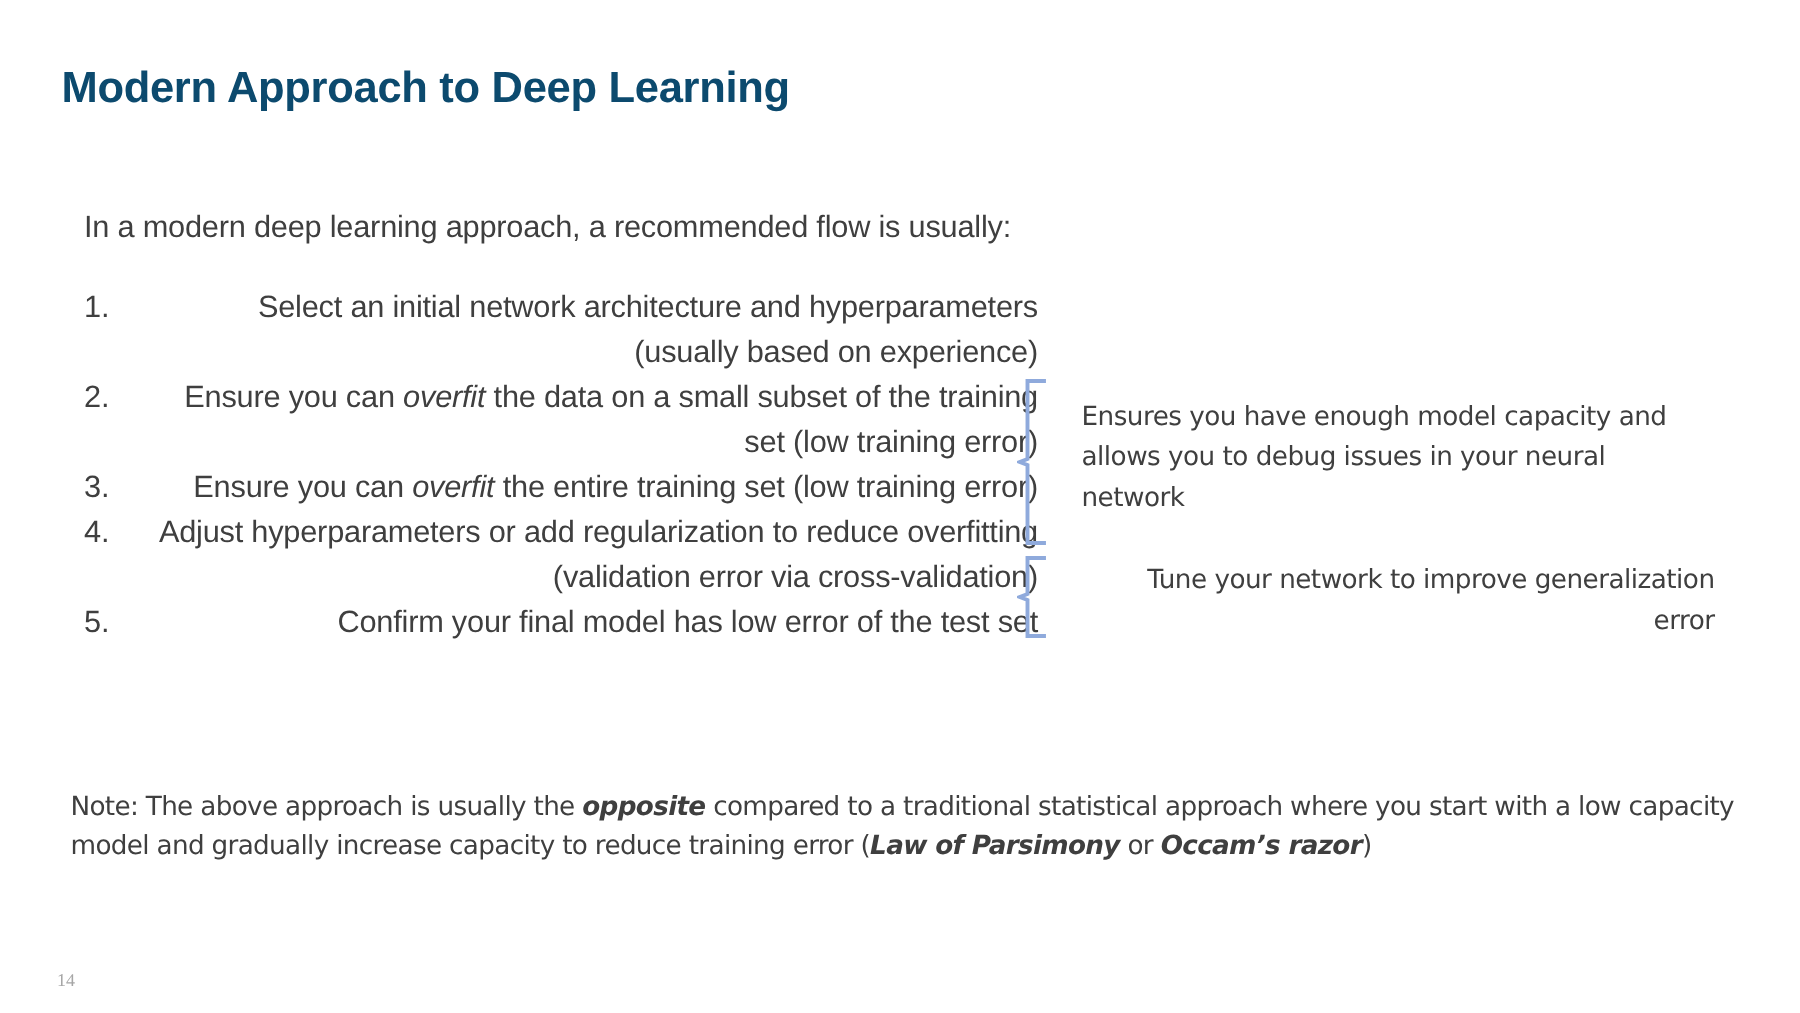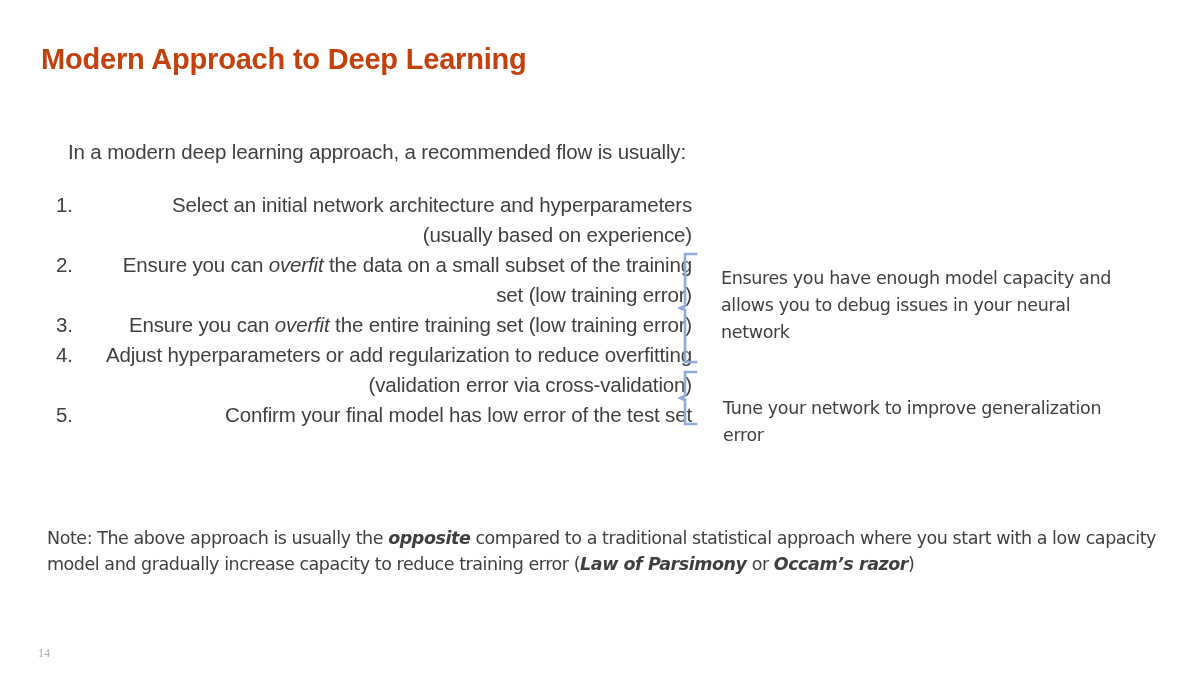--- a/index.html
+++ b/index.html
@@ -27,36 +27,35 @@
 
   
   .slide-title {
     position: absolute;
     left: 41px;
     top: 43px;
     font-family: "Liberation Sans", sans-serif;
     font-size: 29px;
     font-weight: bold;
     letter-spacing: -0.2px;
-    color: #c2410c;
+    color: #0c4a6e;
     white-space: nowrap;
   }
 
   
   .intro-line {
     position: absolute;
     left: 56px;
     top: 140px;
     font-family: "Liberation Sans", sans-serif;
     font-size: 20.5px;
     font-weight: normal;
     color: #3f3f3f;
     white-space: nowrap;
     letter-spacing: -0.15px;
-    margin-left: 12px;
   }
 
   
   .num-list {
     position: absolute;
     left: 52px;
     top: 190px;
     width: 640px;
   }
 
@@ -96,22 +95,23 @@
   }
 
   .annotation-1 {
     left: 721px;
     top: 265px;
     width: 420px;
   }
 
   .annotation-2 {
     left: 723px;
-    top: 395px;
+    top: 374px;
     width: 420px;
+    text-align: right;
   }
 
   
   .bracket {
     position: absolute;
   }
 
   .bracket-1 { left: 678px; top: 252px; }
   .bracket-2 { left: 678px; top: 370px; }
 

